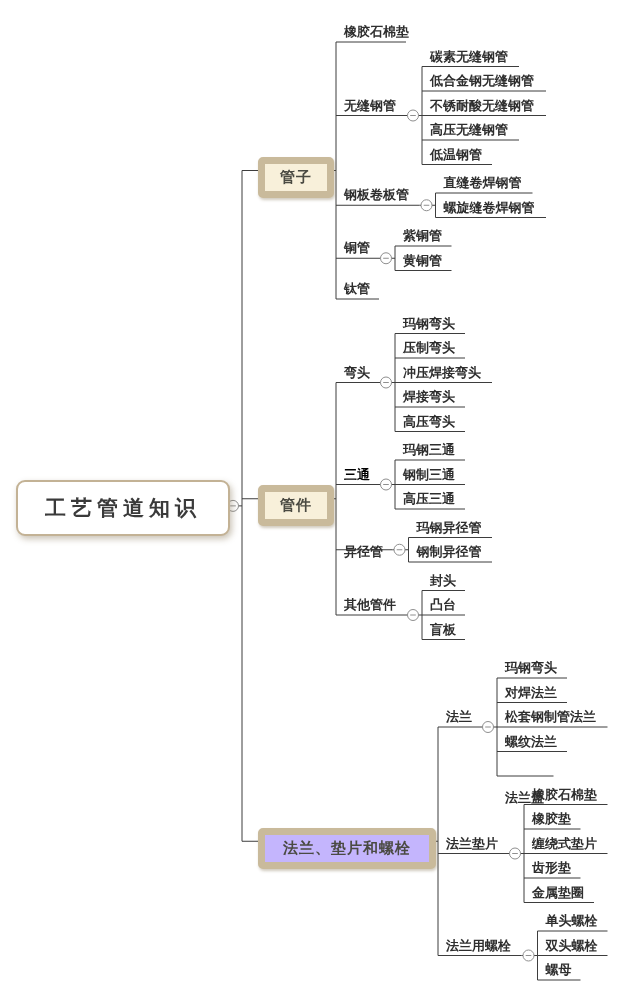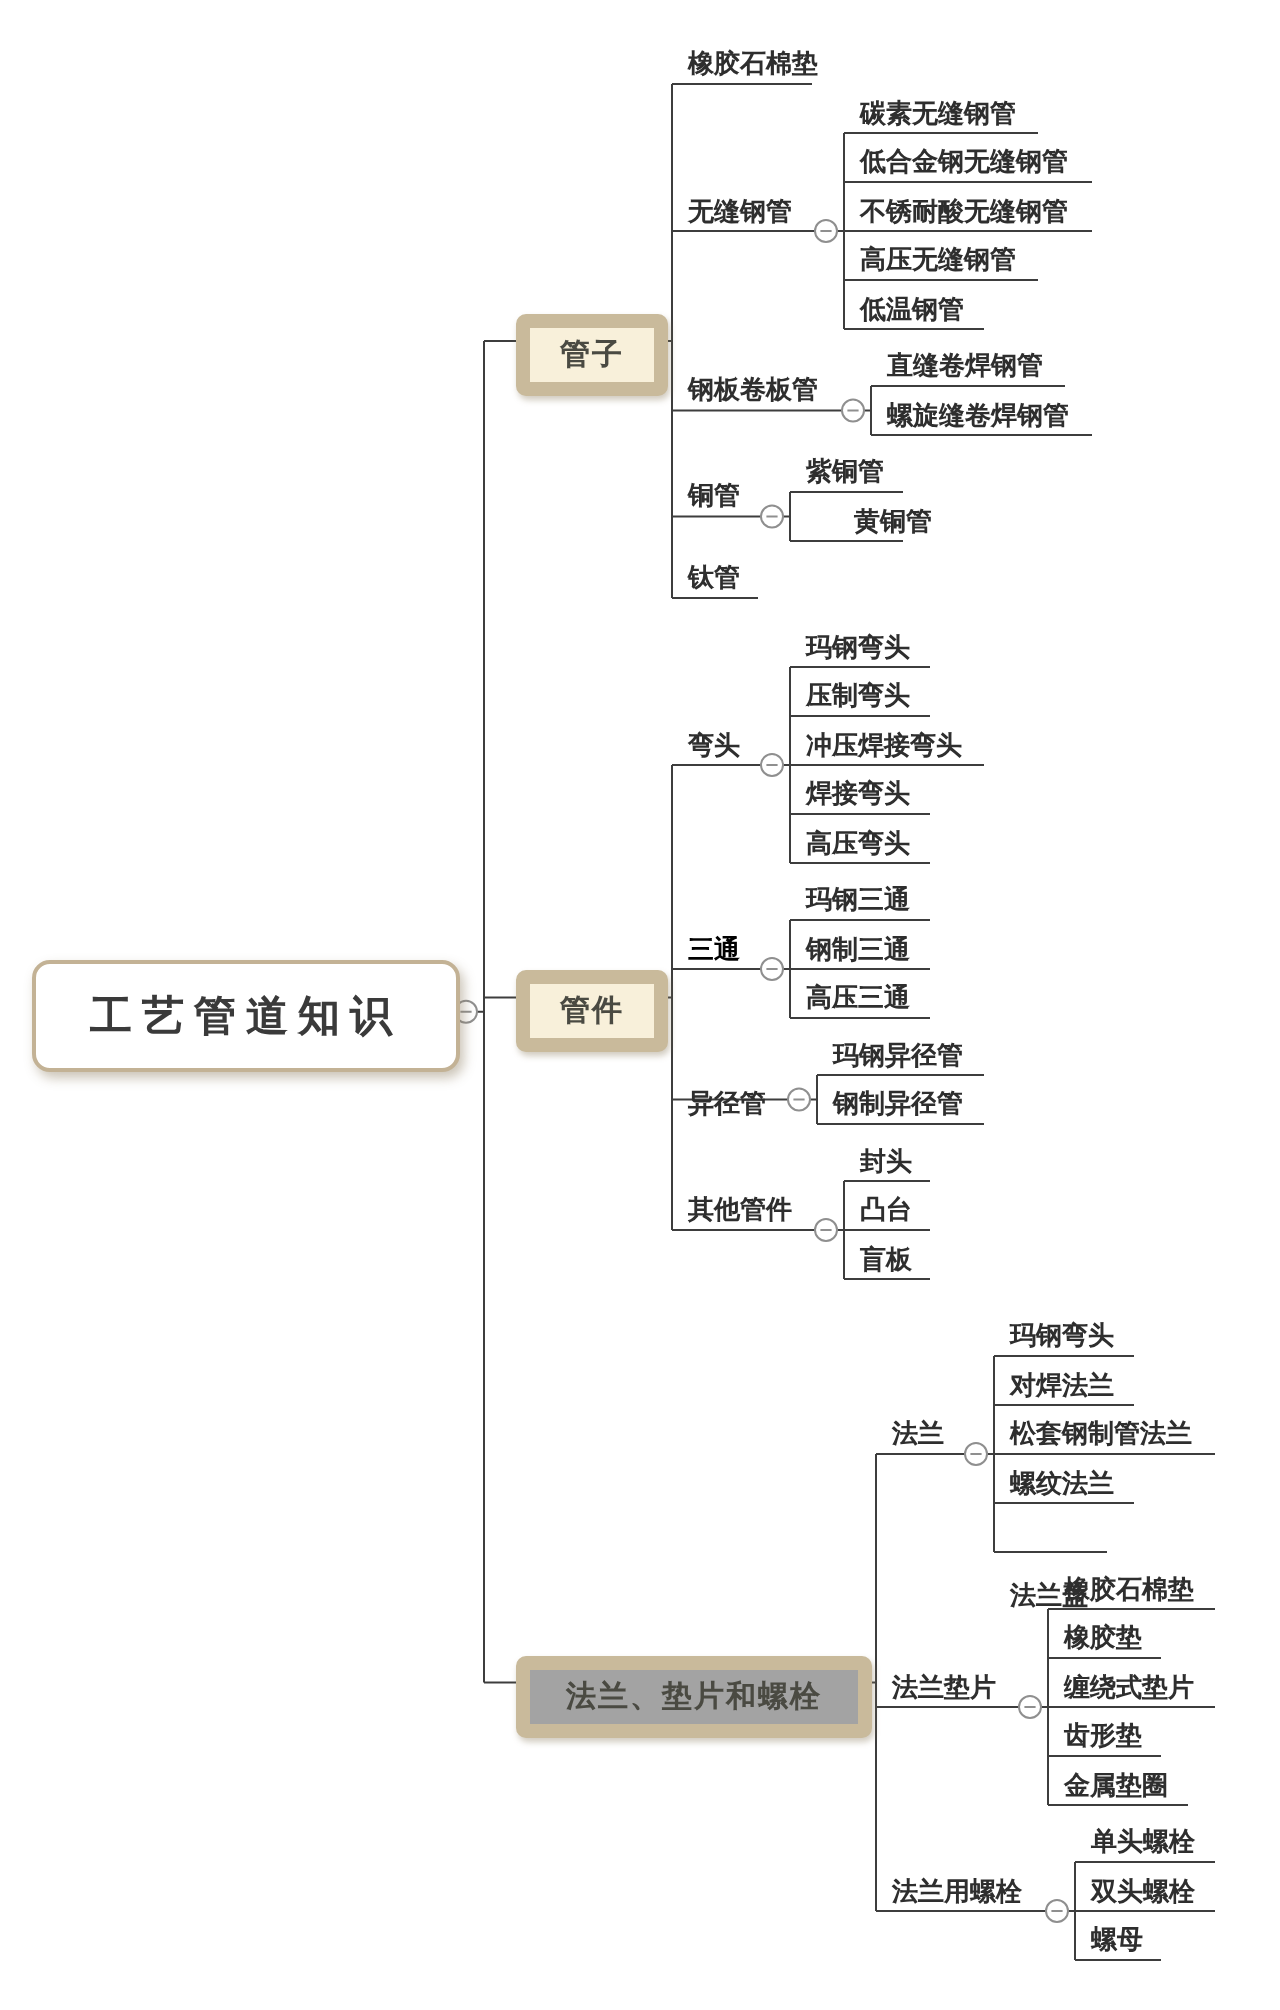--- a/index.html
+++ b/index.html
@@ -142,41 +142,41 @@
       <div class="node sub-topic" style="left: 430px; top: 47.5px; color: rgb(46, 46, 46);">碳素无缝钢管</div>
       <div class="node sub-topic" style="left: 430px; top: 72px; color: rgb(46, 46, 46);">低合金钢无缝钢管</div>
       <div class="node sub-topic" style="left: 430px; top: 96.5px; color: rgb(46, 46, 46);">不锈耐酸无缝钢管</div>
       <div class="node sub-topic" style="left: 430px; top: 121px; color: rgb(46, 46, 46);">高压无缝钢管</div>
       <div class="node sub-topic" style="left: 430px; top: 145.5px; color: rgb(46, 46, 46);">低温钢管</div>
       <div class="node sub-topic" style="left: 344px; top: 186.25px; color: rgb(46, 46, 46);">钢板卷板管</div>
       <div class="node sub-topic" style="left: 443.5px; top: 174px; color: rgb(46, 46, 46);">直缝卷焊钢管</div>
       <div class="node sub-topic" style="left: 443.5px; top: 198.5px; color: rgb(46, 46, 46);">螺旋缝卷焊钢管</div>
       <div class="node sub-topic" style="left: 344px; top: 239.25px; color: rgb(46, 46, 46);">铜管</div>
       <div class="node sub-topic" style="left: 403px; top: 227px; color: rgb(46, 46, 46);">紫铜管</div>
-      <div class="node sub-topic" style="left: 403px; top: 251.5px; color: rgb(46, 46, 46); margin-left: 24px;">黄铜管</div>
+      <div class="node sub-topic" style="left: 403px; top: 251.5px; color: rgb(46, 46, 46);">黄铜管</div>
       <div class="node sub-topic" style="left: 344px; top: 280px; color: rgb(46, 46, 46);">钛管</div>
       <div class="node branch-topic" style="left: 258px; top: 485.25px; width: 62px; height: 27px; background: rgb(248, 240, 218); border-color: rgb(201, 186, 155);">管件</div>
       <div class="node sub-topic" style="left: 344px; top: 363.5px; color: rgb(46, 46, 46);">弯头</div>
       <div class="node sub-topic" style="left: 403px; top: 314.5px; color: rgb(46, 46, 46);">玛钢弯头</div>
       <div class="node sub-topic" style="left: 403px; top: 339px; color: rgb(46, 46, 46);">压制弯头</div>
       <div class="node sub-topic" style="left: 403px; top: 363.5px; color: rgb(46, 46, 46);">冲压焊接弯头</div>
       <div class="node sub-topic" style="left: 403px; top: 388px; color: rgb(46, 46, 46);">焊接弯头</div>
       <div class="node sub-topic" style="left: 403px; top: 412.5px; color: rgb(46, 46, 46);">高压弯头</div>
       <div class="node sub-topic" style="left: 344px; top: 465.5px; color: #000000;">三通</div>
       <div class="node sub-topic" style="left: 403px; top: 441px; color: rgb(46, 46, 46);">玛钢三通</div>
       <div class="node sub-topic" style="left: 403px; top: 465.5px; color: rgb(46, 46, 46);">钢制三通</div>
       <div class="node sub-topic" style="left: 403px; top: 490px; color: rgb(46, 46, 46);">高压三通</div>
       <div class="node sub-topic" style="left: 344px; top: 543px; color: rgb(46, 46, 46);">异径管</div>
       <div class="node sub-topic" style="left: 416.5px; top: 518.5px; color: rgb(46, 46, 46);">玛钢异径管</div>
       <div class="node sub-topic" style="left: 416.5px; top: 543px; color: rgb(46, 46, 46);">钢制异径管</div>
       <div class="node sub-topic" style="left: 344px; top: 596px; color: rgb(46, 46, 46);">其他管件</div>
       <div class="node sub-topic" style="left: 430px; top: 571.5px; color: rgb(46, 46, 46);">封头</div>
       <div class="node sub-topic" style="left: 430px; top: 596px; color: rgb(46, 46, 46);">凸台</div>
       <div class="node sub-topic" style="left: 430px; top: 620.5px; color: rgb(46, 46, 46);">盲板</div>
-      <div class="node branch-topic" style="left: 258px; top: 827.75px; width: 164px; height: 27px; background: #a3a3a3; border-color: rgb(201, 186, 155);">法兰、垫片和螺栓</div>
+      <div class="node branch-topic" style="left: 258px; top: 827.75px; width: 164px; height: 27px; background: #c4b5fd; border-color: rgb(201, 186, 155);">法兰、垫片和螺栓</div>
       <div class="node sub-topic" style="left: 446px; top: 708px; color: rgb(46, 46, 46);">法兰</div>
       <div class="node sub-topic" style="left: 505px; top: 659px; color: rgb(46, 46, 46);">玛钢弯头</div>
       <div class="node sub-topic" style="left: 505px; top: 683.5px; color: rgb(46, 46, 46);">对焊法兰</div>
       <div class="node sub-topic" style="left: 505px; top: 708px; color: rgb(46, 46, 46);">松套钢制管法兰</div>
       <div class="node sub-topic" style="left: 505px; top: 732.5px; color: rgb(46, 46, 46);">螺纹法兰</div>
       <div class="node sub-topic" style="left: 505px; top: 757px; color: rgb(46, 46, 46); margin-top: 32px;">法兰盖</div>
       <div class="node sub-topic" style="left: 446px; top: 834.5px; color: rgb(46, 46, 46);">法兰垫片</div>
       <div class="node sub-topic" style="left: 532px; top: 785.5px; color: rgb(46, 46, 46);">橡胶石棉垫</div>
       <div class="node sub-topic" style="left: 532px; top: 810px; color: rgb(46, 46, 46);">橡胶垫</div>
       <div class="node sub-topic" style="left: 532px; top: 834.5px; color: rgb(46, 46, 46);">缠绕式垫片</div>

